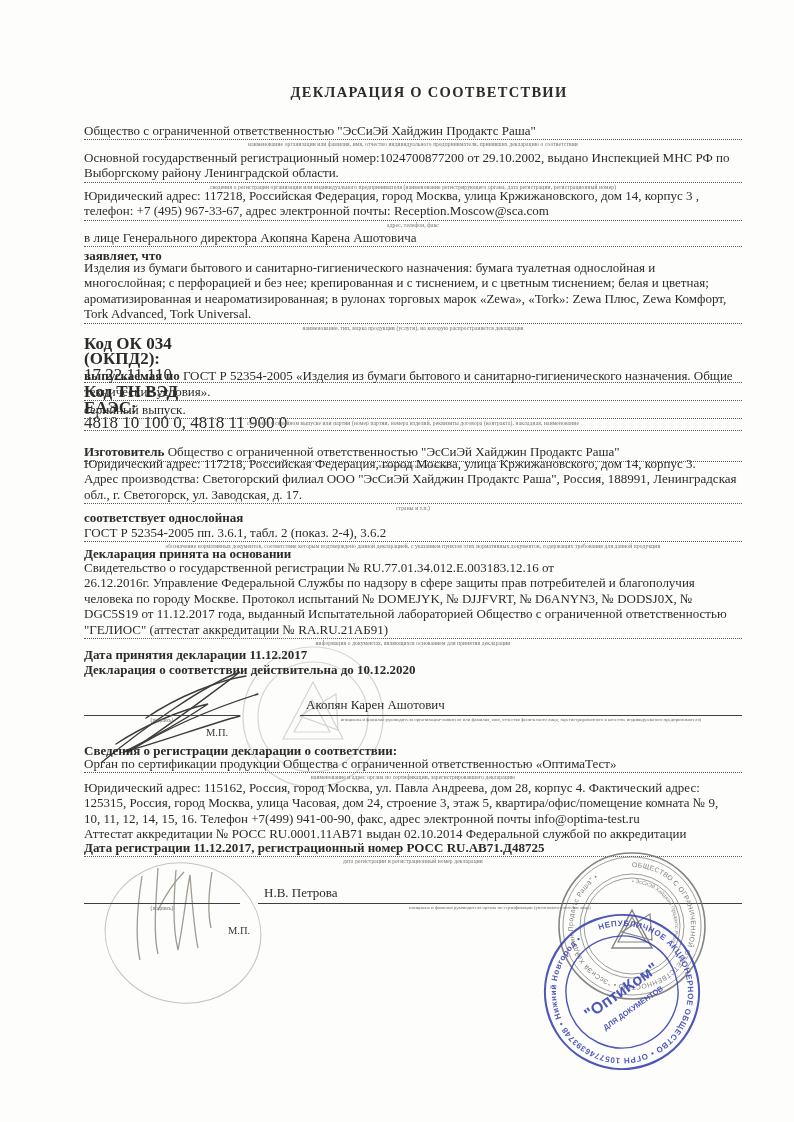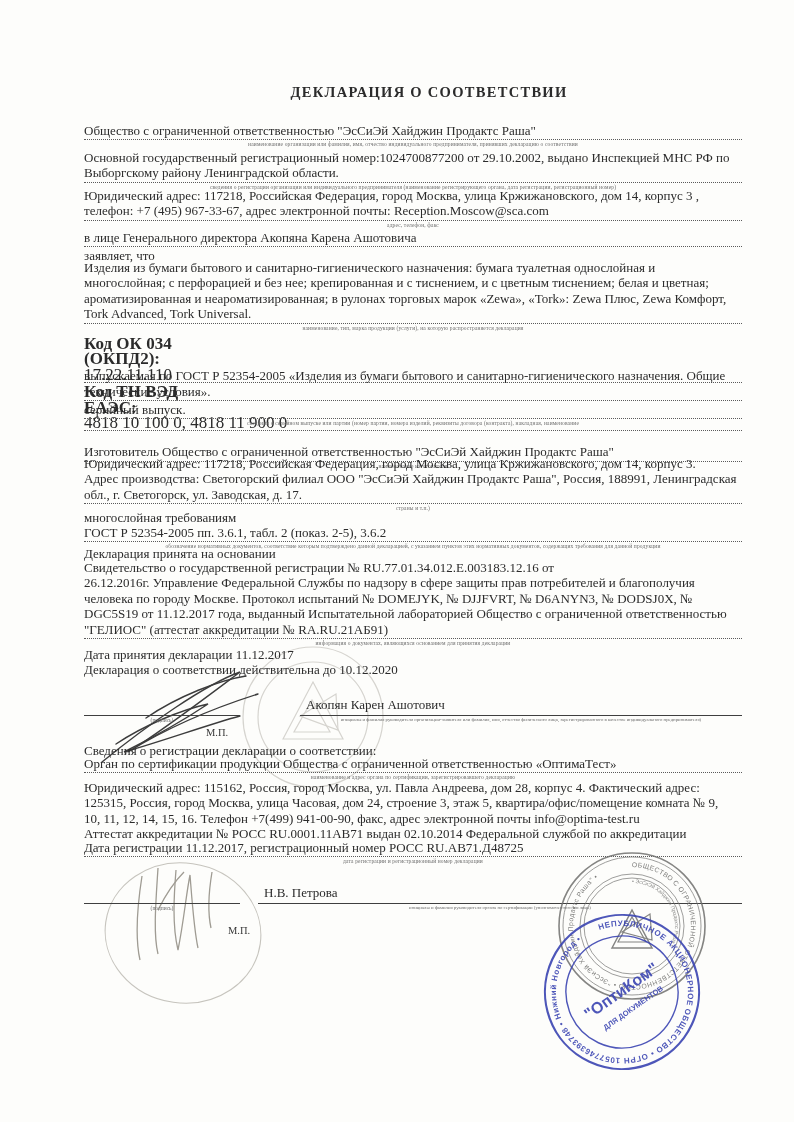--- a/index.html
+++ b/index.html
@@ -3,21 +3,21 @@
 <meta charset="utf-8">
 <style>
   html,body{margin:0;padding:0;background:#ffffff;}
   .page{position:relative;width:794px;height:1122px;background:#fdfdfb;
         font-family:"Liberation Serif",serif;color:#2b2b2b;overflow:hidden;padding-left:36px;}
   .title{position:absolute;top:84px;left:0;width:100%;text-align:center;text-indent:28px;
          font-size:14.5px;font-weight:bold;letter-spacing:1.3px;}
   .f{position:absolute;left:84px;width:658px;}
   .t{font-size:13px;line-height:15.4px;white-space:pre-line;}
   .u{border-bottom:1px dotted #5a5a5a;padding-bottom:1px;}
-  .b{font-weight:normal;}
+  .b{font-weight:bold;}
   .cap{font-size:5.5px;line-height:8px;color:#6e6e6e;text-align:center;
        white-space:nowrap;overflow:hidden;letter-spacing:.15px;}
   .coderow{display:flex;font-size:17px;line-height:15.4px;margin-bottom:1px;flex-direction:column;}
   .codelabel{font-weight:bold;width:103px;flex:none;}
   .codeval{flex:1;border-bottom:1px dotted #5a5a5a;}
   .sline{position:absolute;border-top:1.2px solid #3f3f3f;height:0;}
   .scap{position:absolute;font-size:5.5px;color:#6e6e6e;text-align:center;
         white-space:nowrap;overflow:hidden;}
   .name{position:absolute;font-size:13px;}
   .mp{position:absolute;font-size:10.5px;color:#3a3a3a;font-family:Liberation Serif, serif;}
@@ -104,25 +104,25 @@
   </div>
 
   <div class="f" style="top:456px">
     <div class="t u">Юридический адрес: 117218, Российская Федерация, город Москва, улица Кржижановского, дом 14, корпус 3.
 Адрес производства: Светогорский филиал ООО "ЭсСиЭй Хайджин Продактс Раша", Россия, 188991, Ленинградская
 обл., г. Светогорск, ул. Заводская, д. 17.</div>
     <div class="cap">страны и т.п.)</div>
   </div>
 
   <div class="f" style="top:510px">
-    <div class="t b">многослойная требованиям</div>
+    <div class="t b">соответствует однослойная</div>
   </div>
 
   <div class="f" style="top:525px">
-    <div class="t u">ГОСТ Р 52354-2005 пп. 3.6.1, табл. 2 (показ. 2-5), 3.6.2</div>
+    <div class="t u">ГОСТ Р 52354-2005 пп. 3.6.1, табл. 2 (показ. 2-4), 3.6.2</div>
     <div class="cap">обозначение нормативных документов, соответствие которым подтверждено данной декларацией, с указанием пунктов этих нормативных документов, содержащих требования для данной продукции</div>
   </div>
 
   <div class="f" style="top:546px">
     <div class="t b">Декларация принята на основании</div>
   </div>
 
   <div class="f" style="top:560px">
     <div class="t u">Свидетельство о государственной регистрации № RU.77.01.34.012.Е.003183.12.16  от
 26.12.2016г. Управление Федеральной Службы по надзору в сфере защиты прав потребителей и благополучия

